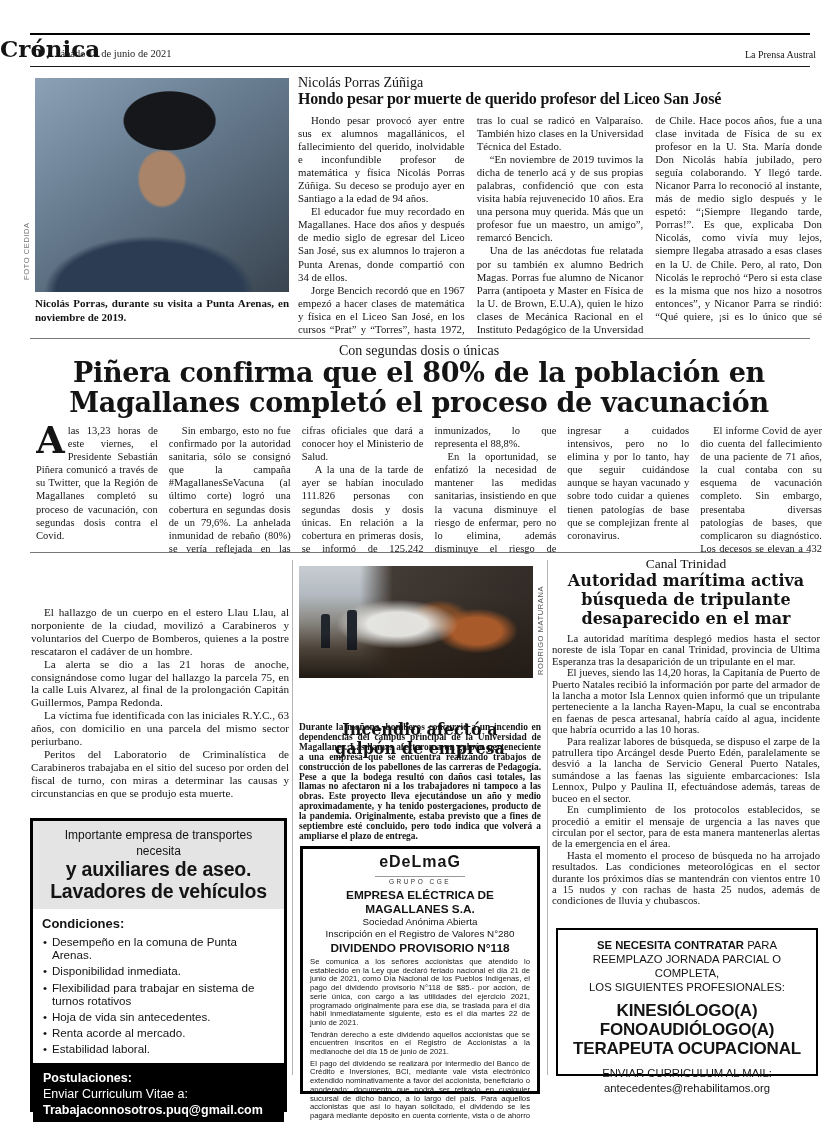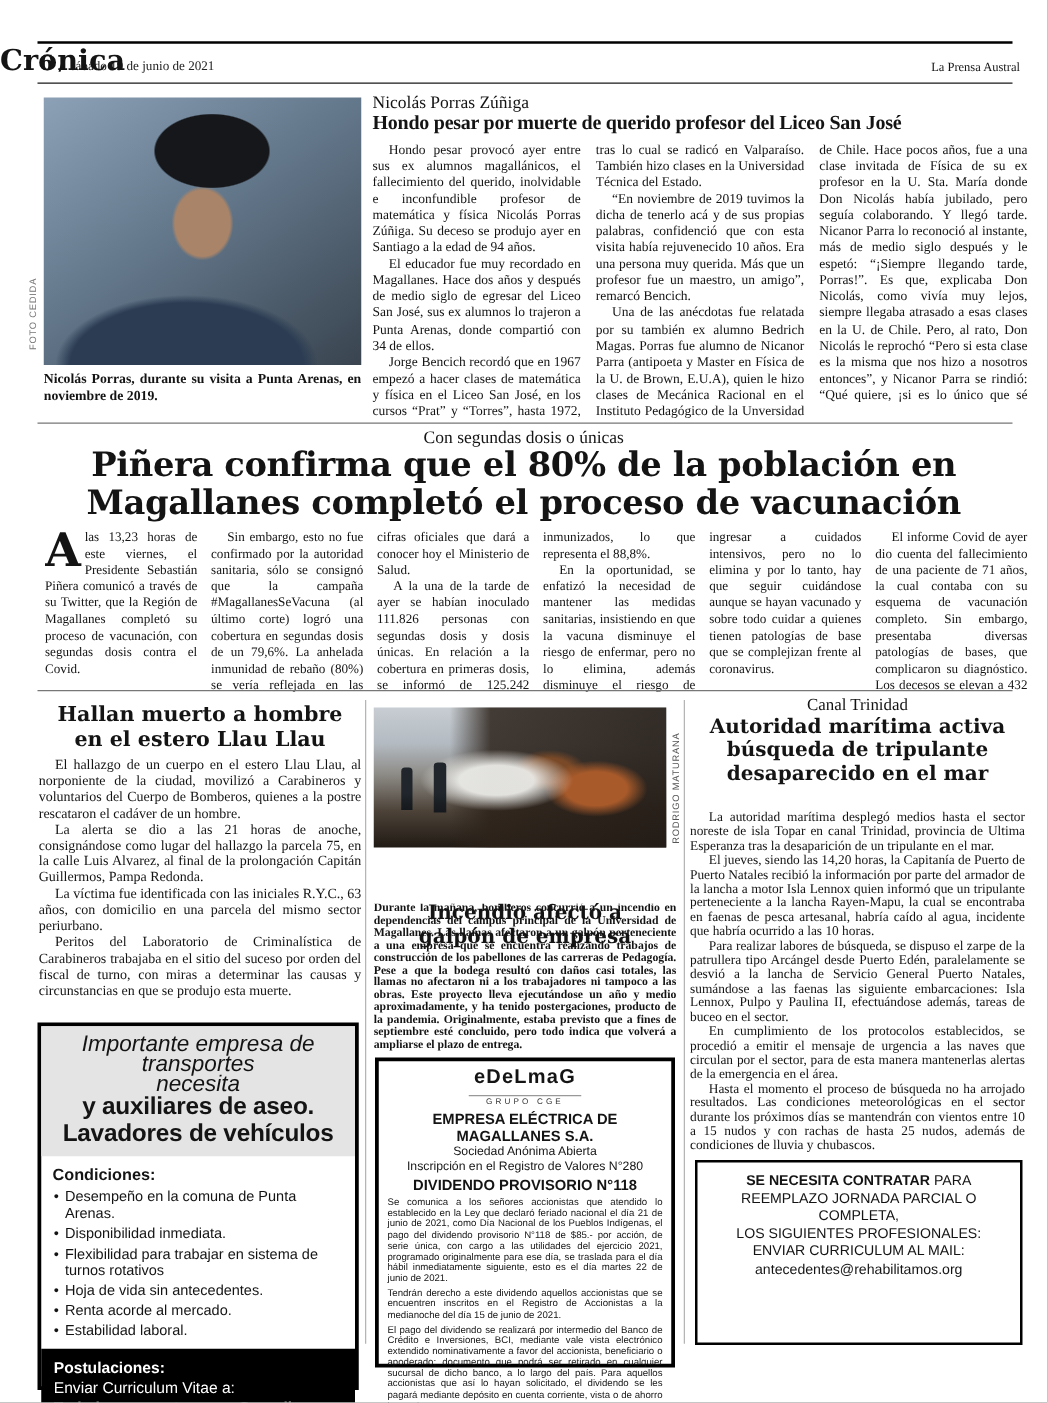--- a/index.html
+++ b/index.html
@@ -52,29 +52,29 @@
   .hl-dv { font-family:"DejaVu Serif",serif; font-weight:bold; }
   .body-txt { text-align: justify; overflow:hidden; }
   .body-txt p { margin:0; text-indent:13px; }
   .caption { font-weight:bold; font-size:11px; line-height:13.5px; text-align:justify; }
 
   .porras-body { column-count:3; column-gap:12px; font-size:10.8px; line-height:13.05px; }
   .vac-headline { font-family:"DejaVu Serif",serif; font-weight:bold; font-size:27px; line-height:30px; text-align:center; letter-spacing:-0.3px; }
   .vac-body { column-count:6; column-gap:11px; font-size:10.5px; line-height:13.1px; }
   .dropcap { float:left; font-family:"DejaVu Serif",serif; font-weight:bold; font-size:37px; line-height:32px; padding-right:3px; }
   .llau-body { font-size:11.2px; line-height:12.9px; }
-  .trin-body { font-size:10.7px; line-height:11.4px;margin-top:16px; }
+  .trin-body { font-size:10.7px; line-height:11.4px; }
   .trin-body p { text-indent:15px; }
   .inc-body { font-weight:bold; font-size:9.4px; line-height:9.9px; text-align:justify; }
 
   
   .sans { font-family:"Liberation Sans", sans-serif; }
   .ad-transport { border:3px solid #000; background:#fff; }
   .ad-transport .t-head { background:#e4e4e4; text-align:center; padding:6px 4px 7px; }
-  .t-intro { font-size:18px; line-height:16px;font-style:italic; }
+  .t-intro { font-size:12px; line-height:16px; }
   .t-title { font-weight:bold; font-size:19.5px; line-height:21.5px; letter-spacing:-0.2px; }
   .t-body { padding:7px 9px 4px; }
   .t-cond { font-weight:bold; font-size:13px; margin-bottom:4px; }
   .t-body ul { list-style:none; }
   .t-body li { font-size:11.6px; line-height:13.2px; margin-bottom:3px; padding-left:10px; position:relative; }
   .t-body li::before { content:"•"; position:absolute; left:1px; }
   .t-foot { background:#000; color:#fff; padding:7px 10px; font-size:12.5px; line-height:16px; }
   .t-foot .b { font-weight:bold; }
 
   .ad-edelmag { border:3px solid #000; padding:4px 7px; text-align:center; }
@@ -132,21 +132,20 @@
       <p>A la una de la tarde de ayer se habían inoculado 111.826 personas con segundas dosis y dosis únicas. En relación a la cobertura en primeras dosis, se informó de 125.242 inmunizados, lo que representa el 88,8%.</p>
       <p>En la oportunidad, se enfatizó la necesidad de mantener las medidas sanitarias, insistiendo en que la vacuna disminuye el riesgo de enfermar, pero no lo elimina, además disminuye el riesgo de ingresar a cuidados intensivos, pero no lo elimina y por lo tanto, hay que seguir cuidándose aunque se hayan vacunado y sobre todo cuidar a quienes tienen patologías de base que se complejizan frente al coronavirus.</p>
       <p>El informe Covid de ayer dio cuenta del fallecimiento de una paciente de 71 años, la cual contaba con su esquema de vacunación completo. Sin embargo, presentaba diversas patologías de bases, que complicaron su diagnóstico. Los decesos se elevan a 432 desde el inicio de la pandemia.</p>
     </div>
 
   <div class="abs rule" style="left:30px; width:780px; top:552px; border-color:#777;"></div>
 
   <div class="abs vrule" style="left:292px; top:560px; height:515px;"></div>
   <div class="abs vrule" style="left:547px; top:560px; height:515px;"></div>
 
-  <div class="abs hl-dv" style="left:40px; top:562px; width:240px; font-size:16.5px; line-height:19.5px; text-align:center;">Hallan muerto a hombre en el estero Llau Llau</div>
   <div class="abs body-txt llau-body" style="left:31px; top:606px; width:258px; height:206px;">
       <p>El hallazgo de un cuerpo en el estero Llau Llau, al norponiente de la ciudad, movilizó a Carabineros y voluntarios del Cuerpo de Bomberos, quienes a la postre rescataron el cadáver de un hombre.</p>
       <p>La alerta se dio a las 21 horas de anoche, consignándose como lugar del hallazgo la parcela 75, en la calle Luis Alvarez, al final de la prolongación Capitán Guillermos, Pampa Redonda.</p>
       <p>La víctima fue identificada con las iniciales R.Y.C., 63 años, con domicilio en una parcela del mismo sector periurbano.</p>
       <p>Peritos del Laboratorio de Criminalística de Carabineros trabajaba en el sitio del suceso por orden del fiscal de turno, con miras a determinar las causas y circunstancias en que se produjo esta muerte.</p>
     </div>
 
   <div class="abs sans ad-transport" style="left:30px; top:818px; width:257px; height:294px;">
     <div class="t-head">
       <div class="t-intro">Importante empresa de transportes</div>
@@ -202,17 +201,22 @@
       <p>El jueves, siendo las 14,20 horas, la Capitanía de Puerto de Puerto Natales recibió la información por parte del armador de la lancha a motor Isla Lennox quien informó que un tripulante perteneciente a la lancha Rayen-Mapu, la cual se encontraba en faenas de pesca artesanal, habría caído al agua, incidente que habría ocurrido a las 10 horas.</p>
       <p>Para realizar labores de búsqueda, se dispuso el zarpe de la patrullera tipo Arcángel desde Puerto Edén, paralelamente se desvió a la lancha de Servicio General Puerto Natales, sumándose a las faenas las siguiente embarcaciones: Isla Lennox, Pulpo y Paulina II, efectuándose además, tareas de buceo en el sector.</p>
       <p>En cumplimiento de los protocolos establecidos, se procedió a emitir el mensaje de urgencia a las naves que circulan por el sector, para de esta manera mantenerlas alertas de la emergencia en el área.</p>
       <p>Hasta el momento el proceso de búsqueda no ha arrojado resultados. Las condiciones meteorológicas en el sector durante los próximos días se mantendrán con vientos entre 10 a 15 nudos y con rachas de hasta 25 nudos, además de condiciones de lluvia y chubascos.</p>
     </div>
 
   <div class="abs sans ad-rehab" style="left:556px; top:928px; width:262px; height:148px;">
     <div class="r-line"><span class="b">SE NECESITA CONTRATAR</span><span> PARA</span></div>
     <div class="r-line">REEMPLAZO JORNADA PARCIAL O COMPLETA,</div>
     <div class="r-line">LOS SIGUIENTES PROFESIONALES:</div>
+    <div class="r-roles">
+        <div>KINESIÓLOGO(A)</div>
+        <div>FONOAUDIÓLOGO(A)</div>
+        <div>TERAPEUTA OCUPACIONAL</div>
+      </div>
     <div class="r-mail">ENVIAR CURRICULUM AL MAIL:</div>
     <div class="r-mail">antecedentes@rehabilitamos.org</div>
   </div>
 
 </div>
 
 </body></html>

